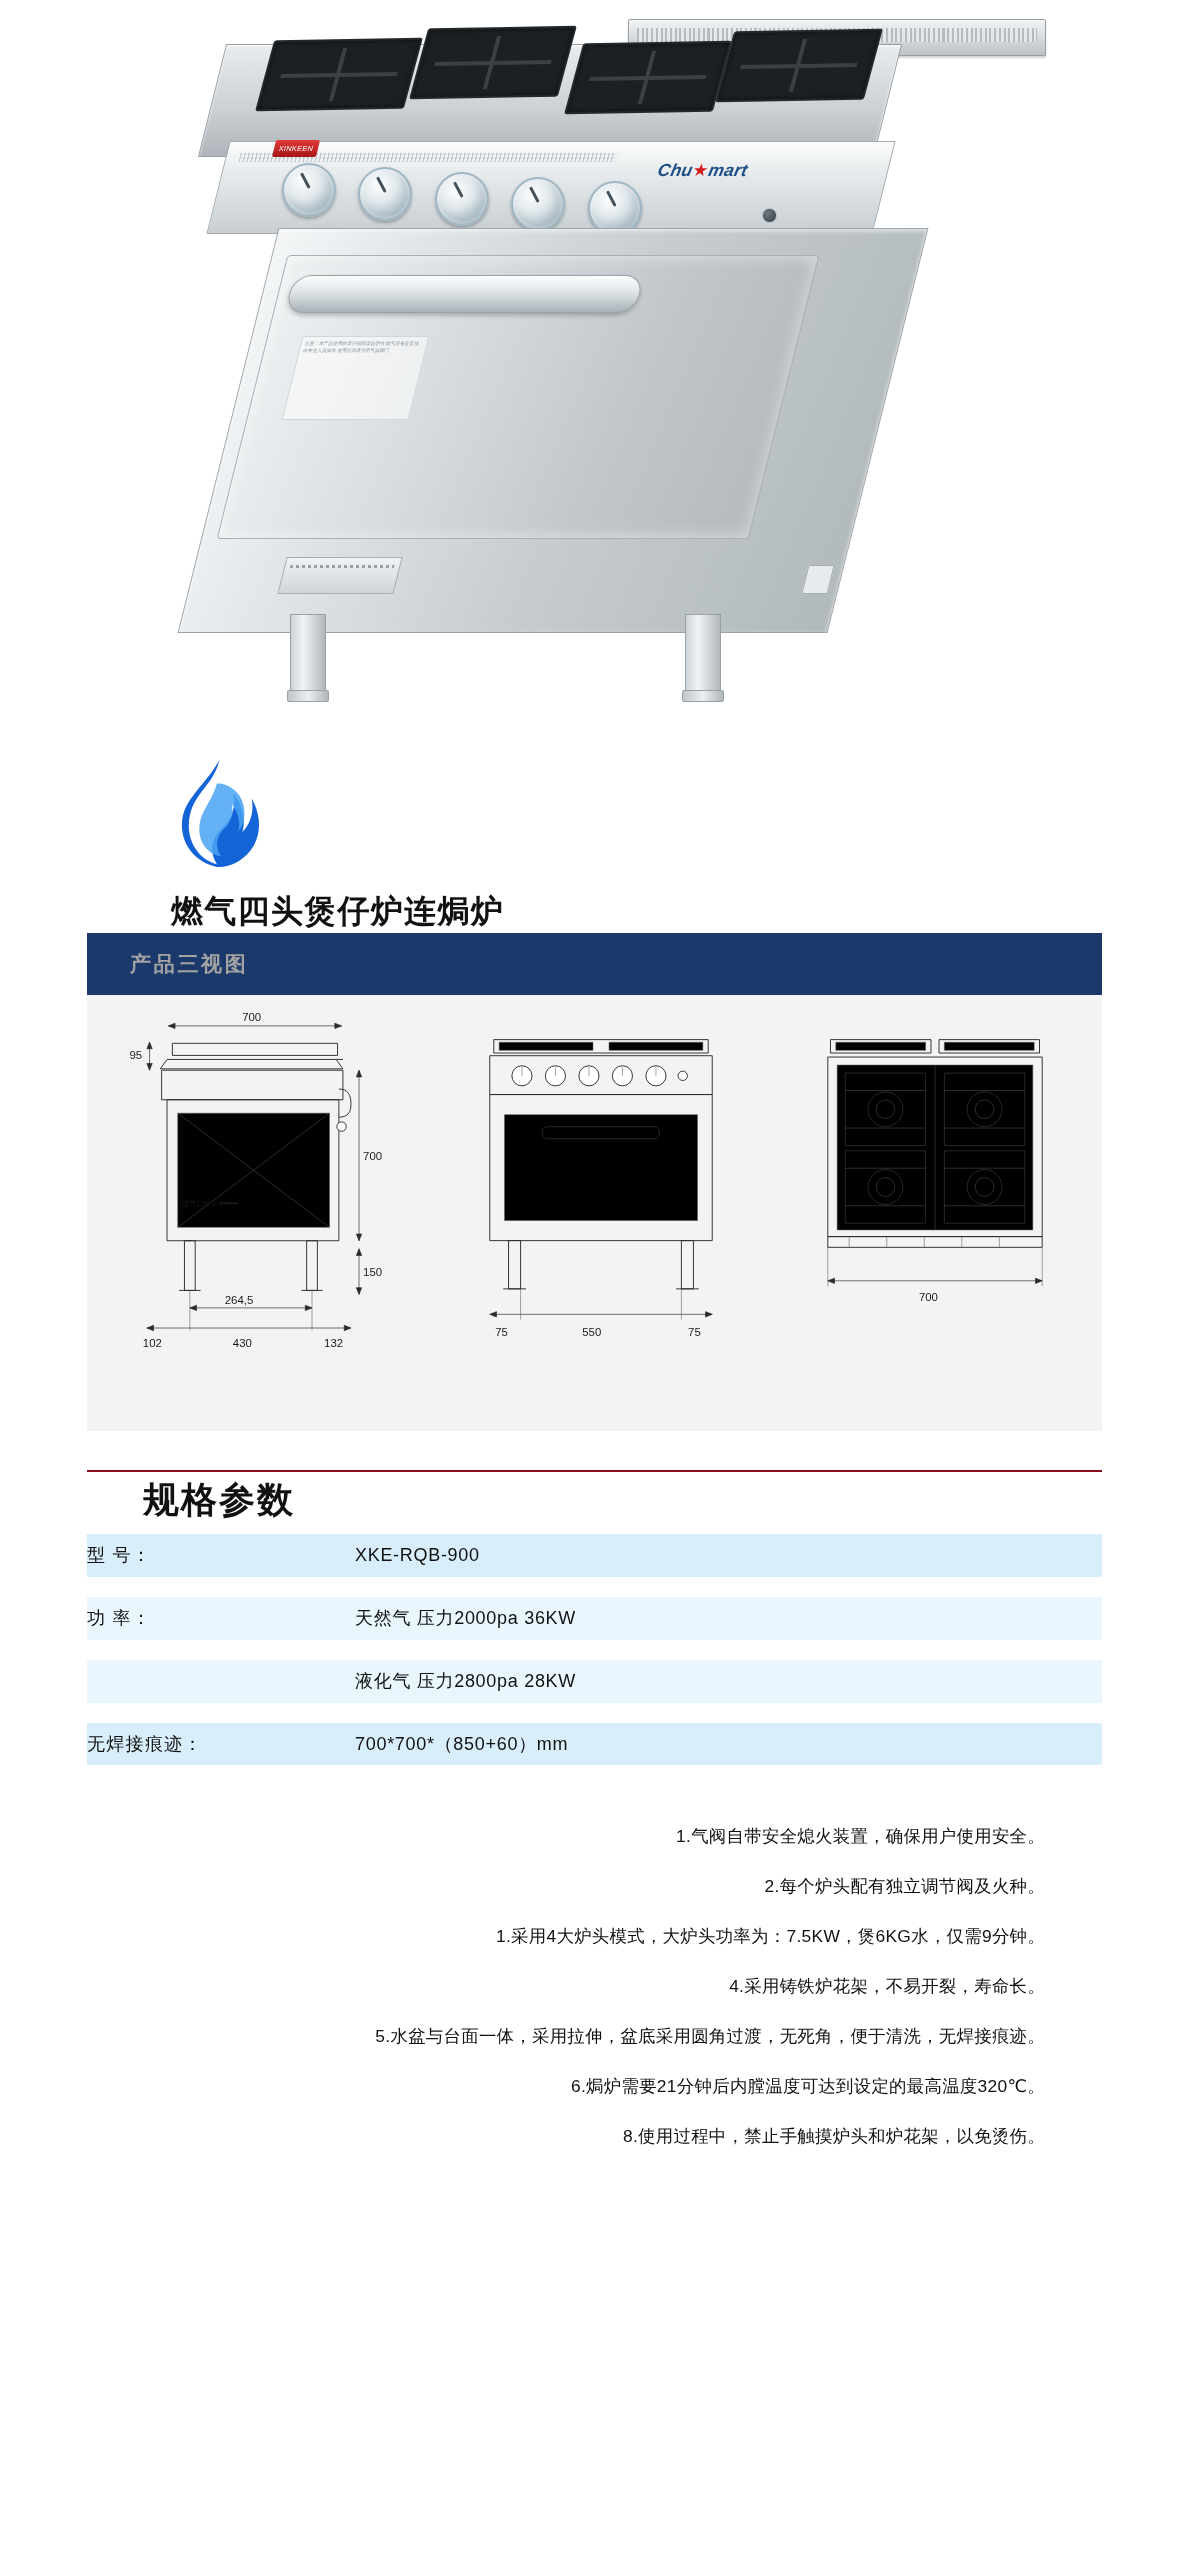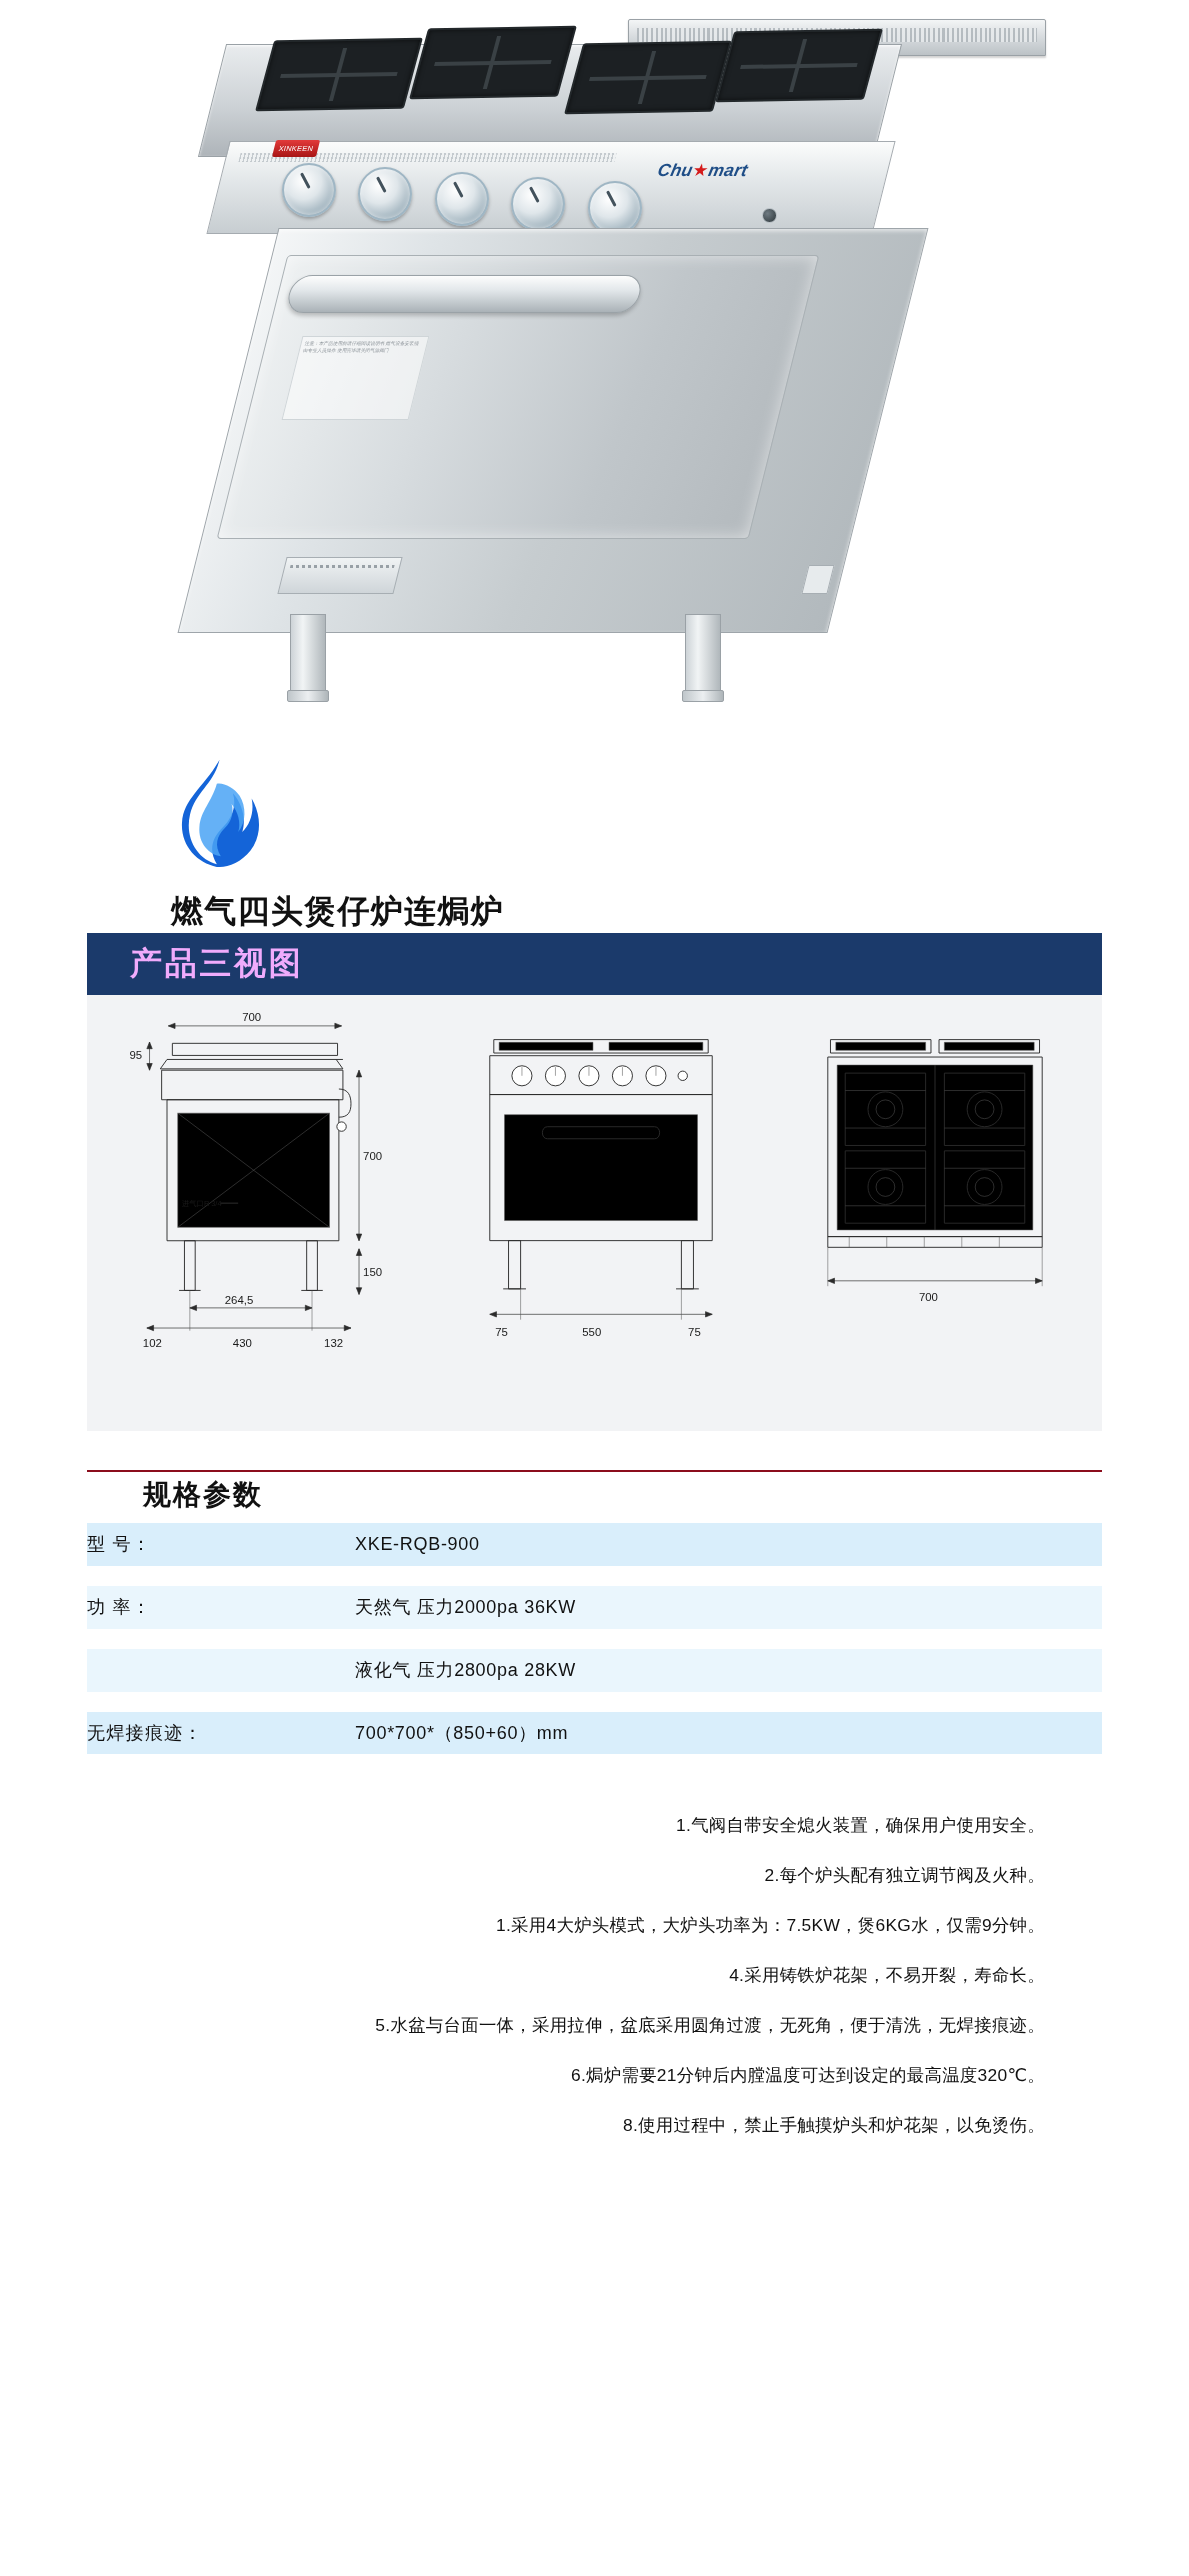--- a/index.html
+++ b/index.html
@@ -160,40 +160,40 @@
     font-size:32px;font-weight:bold;color:#111;letter-spacing:1.3px;
   }
 
   
   .sec-views{margin:6.7px 0 0 0;}
   .views-header{
     margin:0 87px;height:62px;background:#1b3a6b;
     display:flex;align-items:center;
   }
   .views-header span{
-    color:#f0abfc;font-size:32px;font-weight:bold;letter-spacing:2.7px;margin-left:43px;
+    color:#a3a3a3;font-size:21px;font-weight:bold;letter-spacing:2.7px;margin-left:43px;
   }
   .views-body{
     margin:0 87px;background:#f2f3f5;height:436px;position:relative;
     display:flex;align-items:flex-start;justify-content:space-around;
   }
   .view-box{position:relative;}
 
   
   .bp{stroke:#2b2b2b;fill:none;stroke-width:1.4;}
   .bp-thin{stroke:#555;stroke-width:.8;}
   .bp-dim{stroke:#2b2b2b;stroke-width:1;}
   .bp-fill{fill:#ffffff;stroke:#2b2b2b;stroke-width:1.4;}
   .bp-txt{font-family:"Liberation Sans",sans-serif;font-size:17px;fill:#1a1a1a;}
   .bp-txt-sm{font-family:"Liberation Sans",sans-serif;font-size:11px;fill:#1a1a1a;}
 
   
   .sec-spec{margin:39px 87px 0 87px;}
   .spec-title{
-    font-size:28px;font-weight:bold;color:#111;letter-spacing:2px;
+    font-size:36px;font-weight:bold;color:#111;letter-spacing:2px;
     padding:4px 0 9.4px 56px;border-top:2.7px solid #8b0d1c;
   }
   table.spec{border-collapse:collapse;width:100%;}
   table.spec td{
     font-size:18px;color:#111;padding:9.4px 0;vertical-align:middle;
   }
   table.spec tr{background:#d9eefb;padding-left:24px;}
   table.spec tr.alt{background:#eaf6fd;}
   td.sp-label{width:268px;padding-left:56px;letter-spacing:1.3px;}
   td.sp-val{padding-left:14.8px;letter-spacing:0.7px;}

